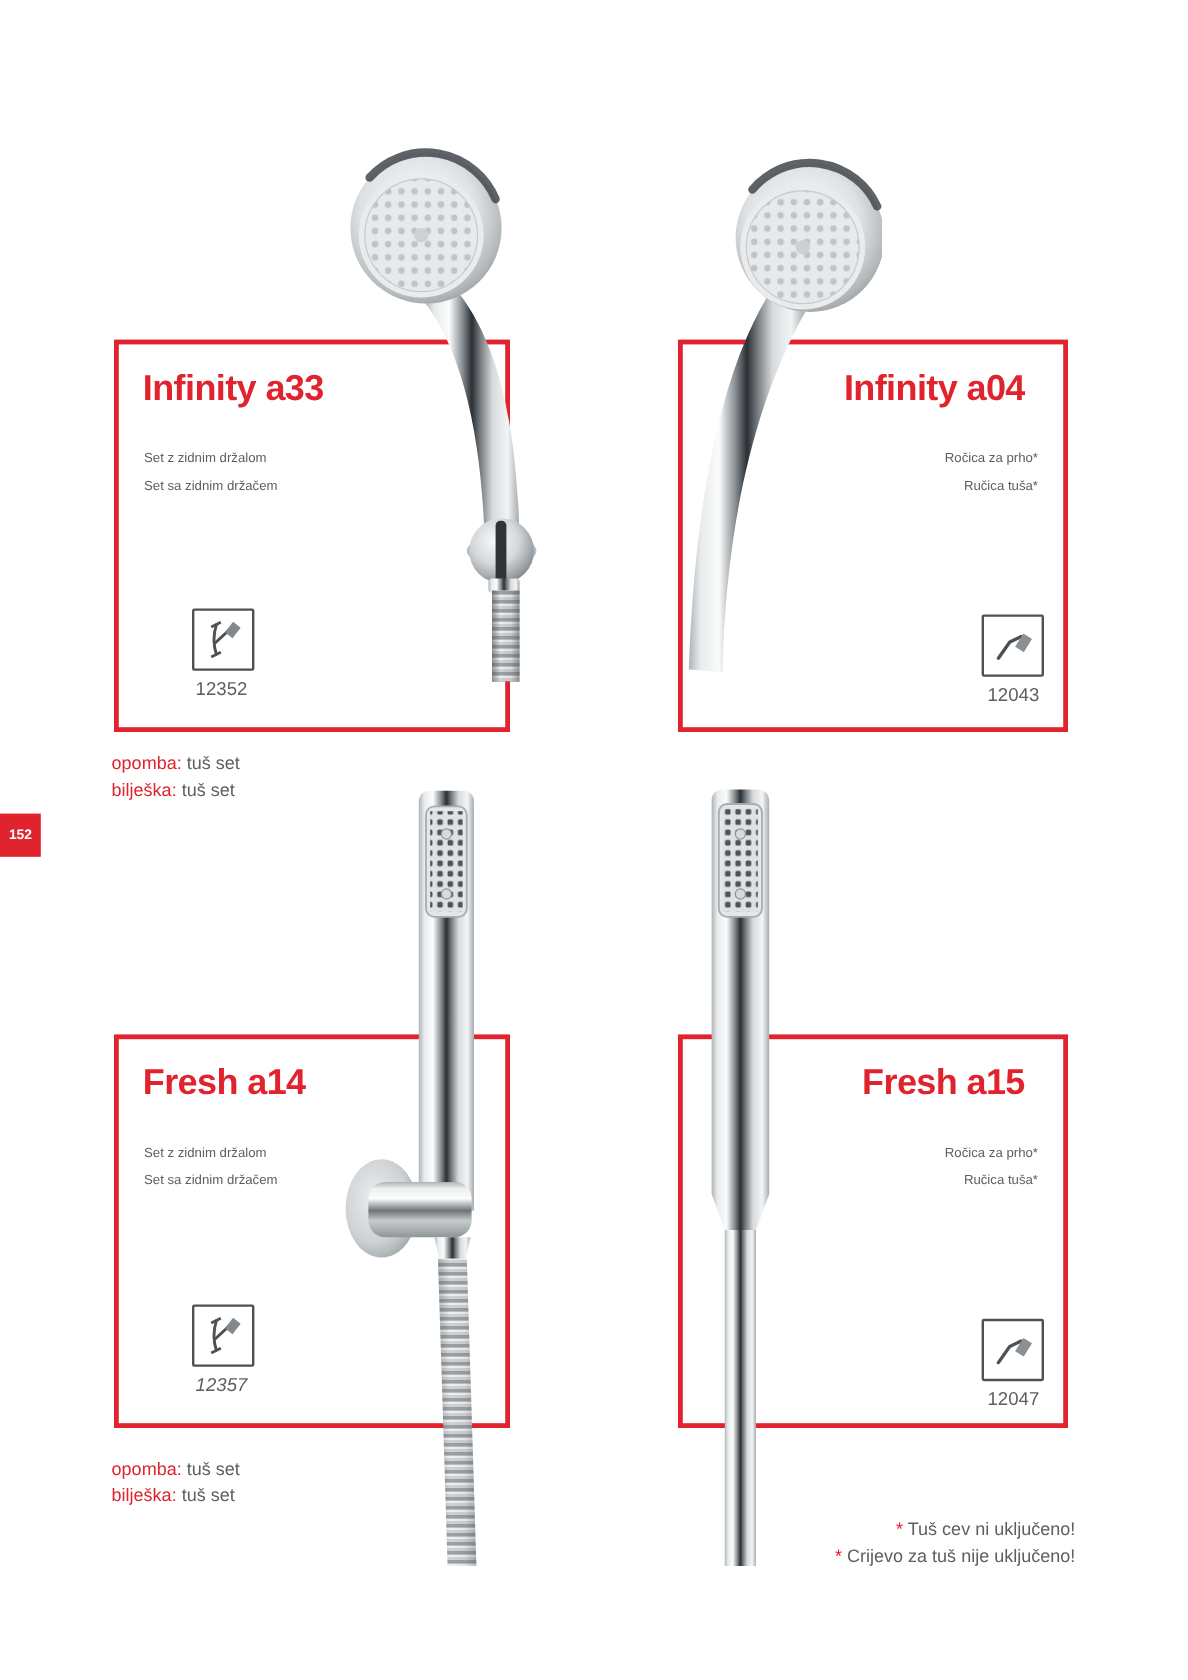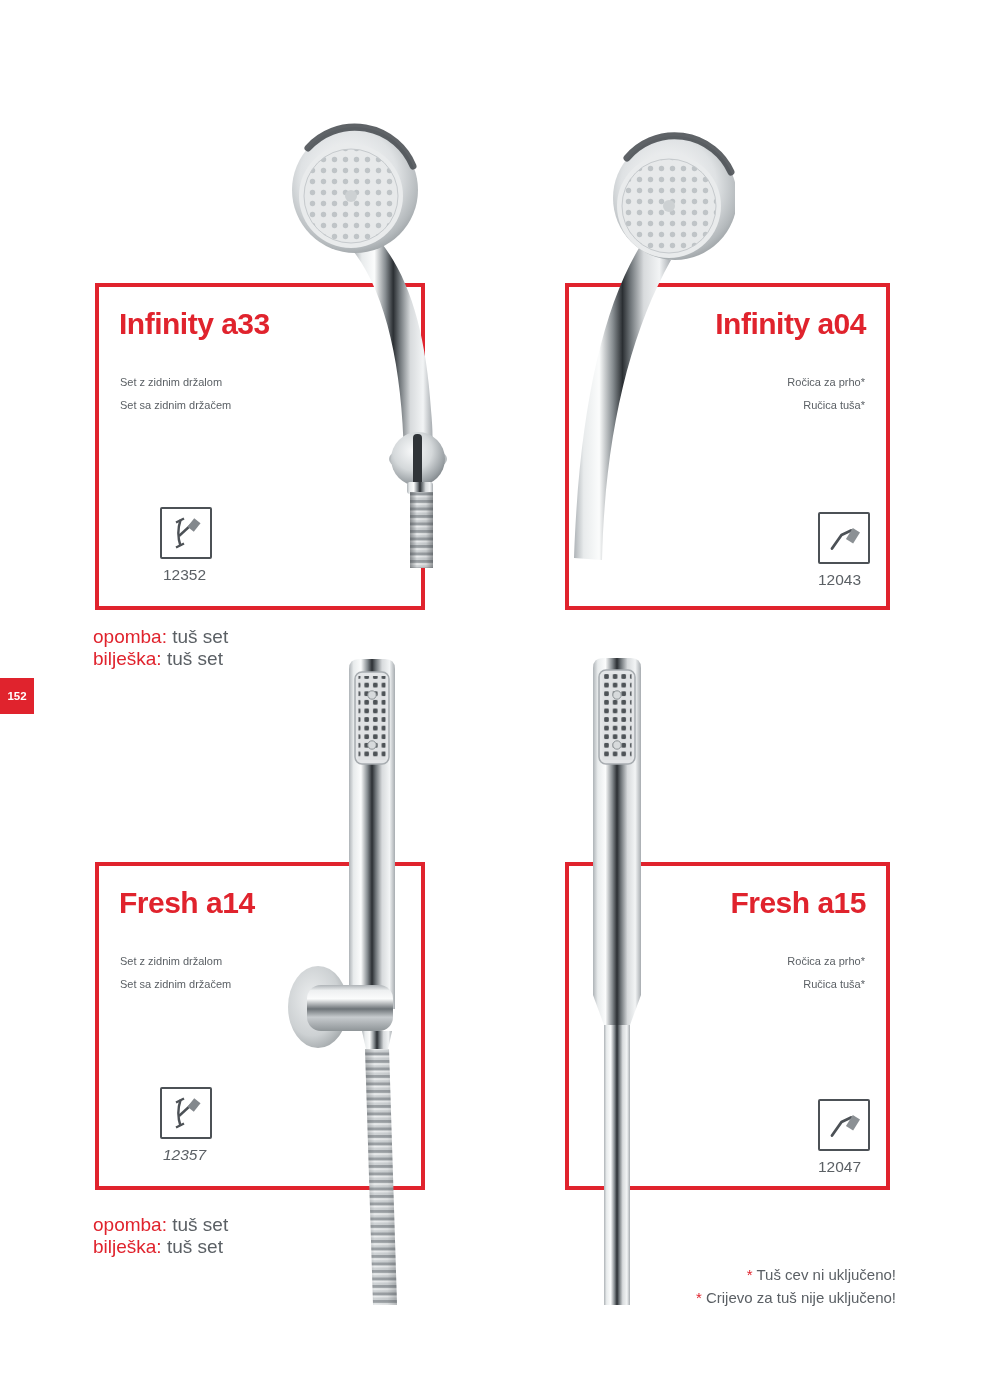--- a/index.html
+++ b/index.html
@@ -14,39 +14,39 @@
 
   .card{position:absolute;border:4px solid var(--accent);box-sizing:border-box;padding-left:20px;}
   .card1{left:95px;top:283px;width:330px;height:327px;}
   .card2{left:565px;top:283px;width:325px;height:327px;}
   .card3{left:95px;top:862px;width:330px;height:328px;}
   .card4{left:565px;top:862px;width:325px;height:328px;}
 
   .title{position:absolute;top:20px;font-size:30px;font-weight:bold;
          color:var(--accent);letter-spacing:-0.5px;white-space:nowrap;}
   .card--l .title{left:20px;}
-  .card--r .title{right:20px;}
+  .card--r .title{right:32px;}
 
   .desc{position:absolute;top:84px;font-size:11px;line-height:23px;color:var(--gray);}
   .card--l .desc{left:21px;text-align:left;}
   .card--r .desc{right:21px;text-align:right;}
 
   .icon-group{position:absolute;width:56px;}
   .card--l .icon-group{left:18px;top:220px;margin-left:43px;}
   .card--r .icon-group{right:12px;top:225px;}
   .card--b.card--l .icon-group{top:221px;font-style:italic;}
   .card--b.card--r .icon-group{top:233px;}
 
   .icon-box{width:48px;height:48px;border:2.5px solid var(--dark);border-radius:2px;
             background:#fff;display:flex;align-items:center;justify-content:center;}
   .code{margin-top:7px;font-size:15.5px;color:var(--gray);}
   .card--l .code{text-align:left;padding-left:3px;}
-  .card--r .code{text-align:left;width:53px;}
-
-  .notes{position:absolute;left:93px;font-size:19px;line-height:21.5px;color:var(--gray);}
+  .card--r .code{text-align:center;width:53px;}
+
+  .notes{position:absolute;left:93px;font-size:15px;line-height:21.5px;color:var(--gray);}
   .notes1{top:626px;}
   .notes2{top:1214px;}
   .notes .lbl{color:var(--accent);}
 
   .footnotes{position:absolute;right:94px;top:1264px;text-align:right;
              font-size:15px;line-height:22.5px;color:var(--gray);}
   .footnotes .mark{color:var(--accent);}
 
   .page-tab{position:absolute;left:0;top:678px;width:34px;height:36px;
             background:var(--accent);color:#fff;font-size:11.5px;font-weight:bold;

